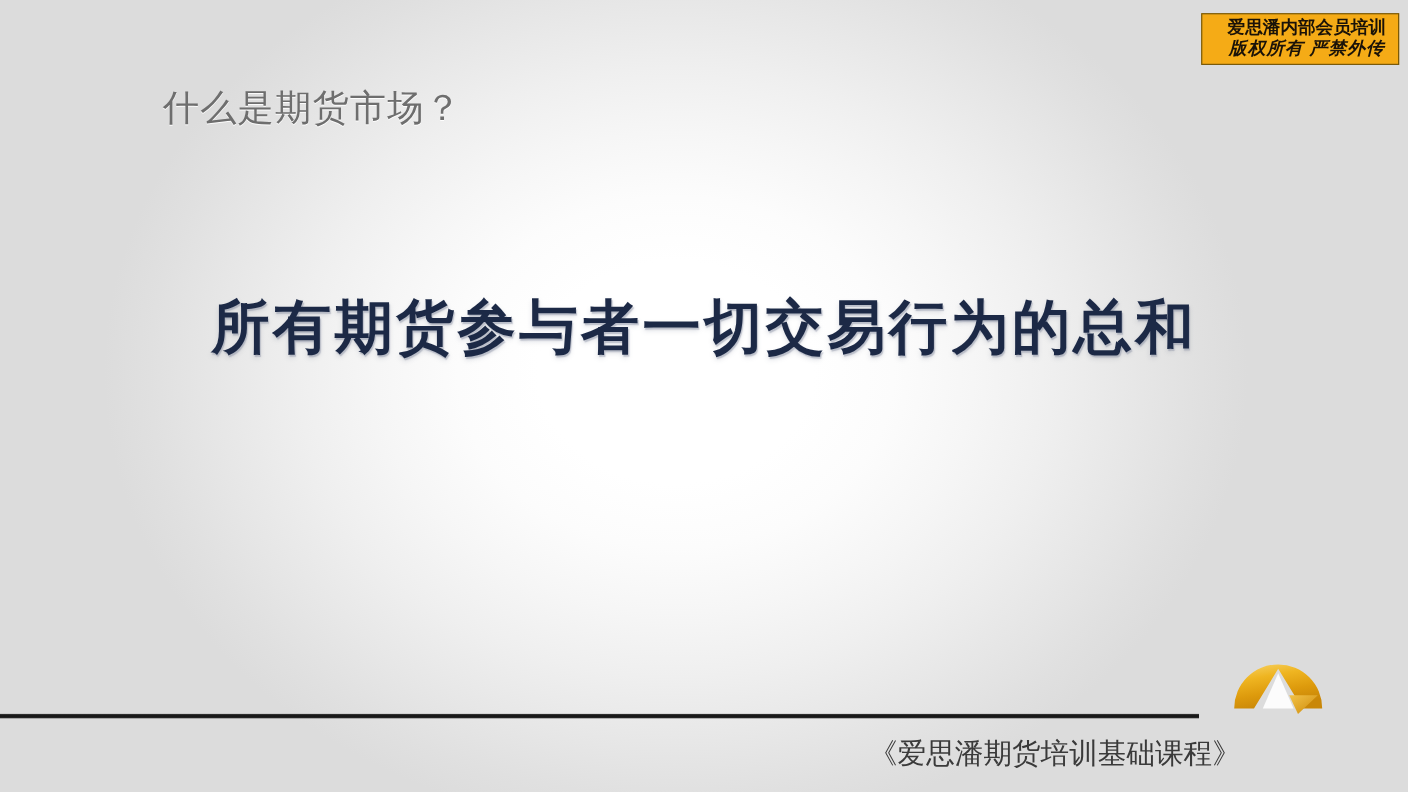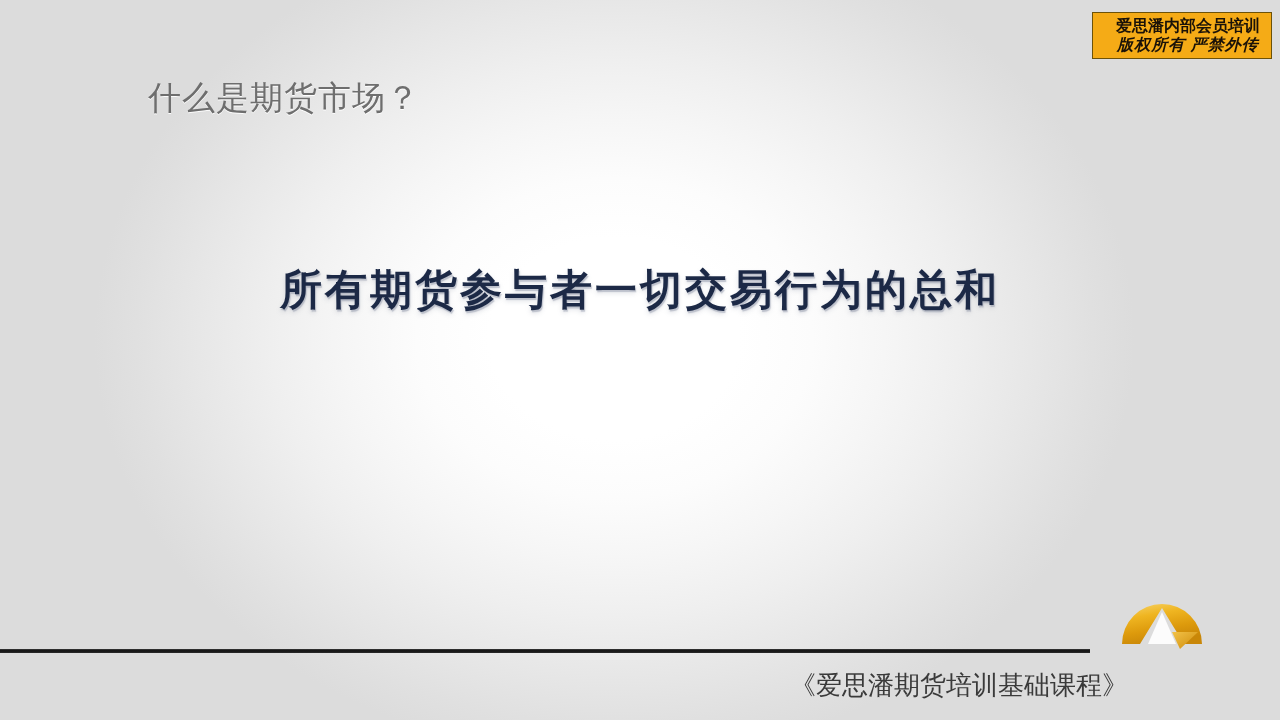--- a/index.html
+++ b/index.html
@@ -50,21 +50,21 @@
   .headline-wrap {
     position: absolute;
     left: 0;
     top: 262px;
     width: 1280px;
     text-align: center;
   }
   .headline {
     display: inline-block;
     font-family: "Liberation Serif", "DejaVu Serif", serif;
-    font-size: 42px;
+    font-size: 53px;
     font-weight: 700;
     letter-spacing: 3px;
     color: #1c2946;
     white-space: nowrap;
     text-shadow:
       1px 2px 1px rgba(120,128,150,0.40),
       0 3px 5px rgba(110,118,140,0.22);
   }
 
   

